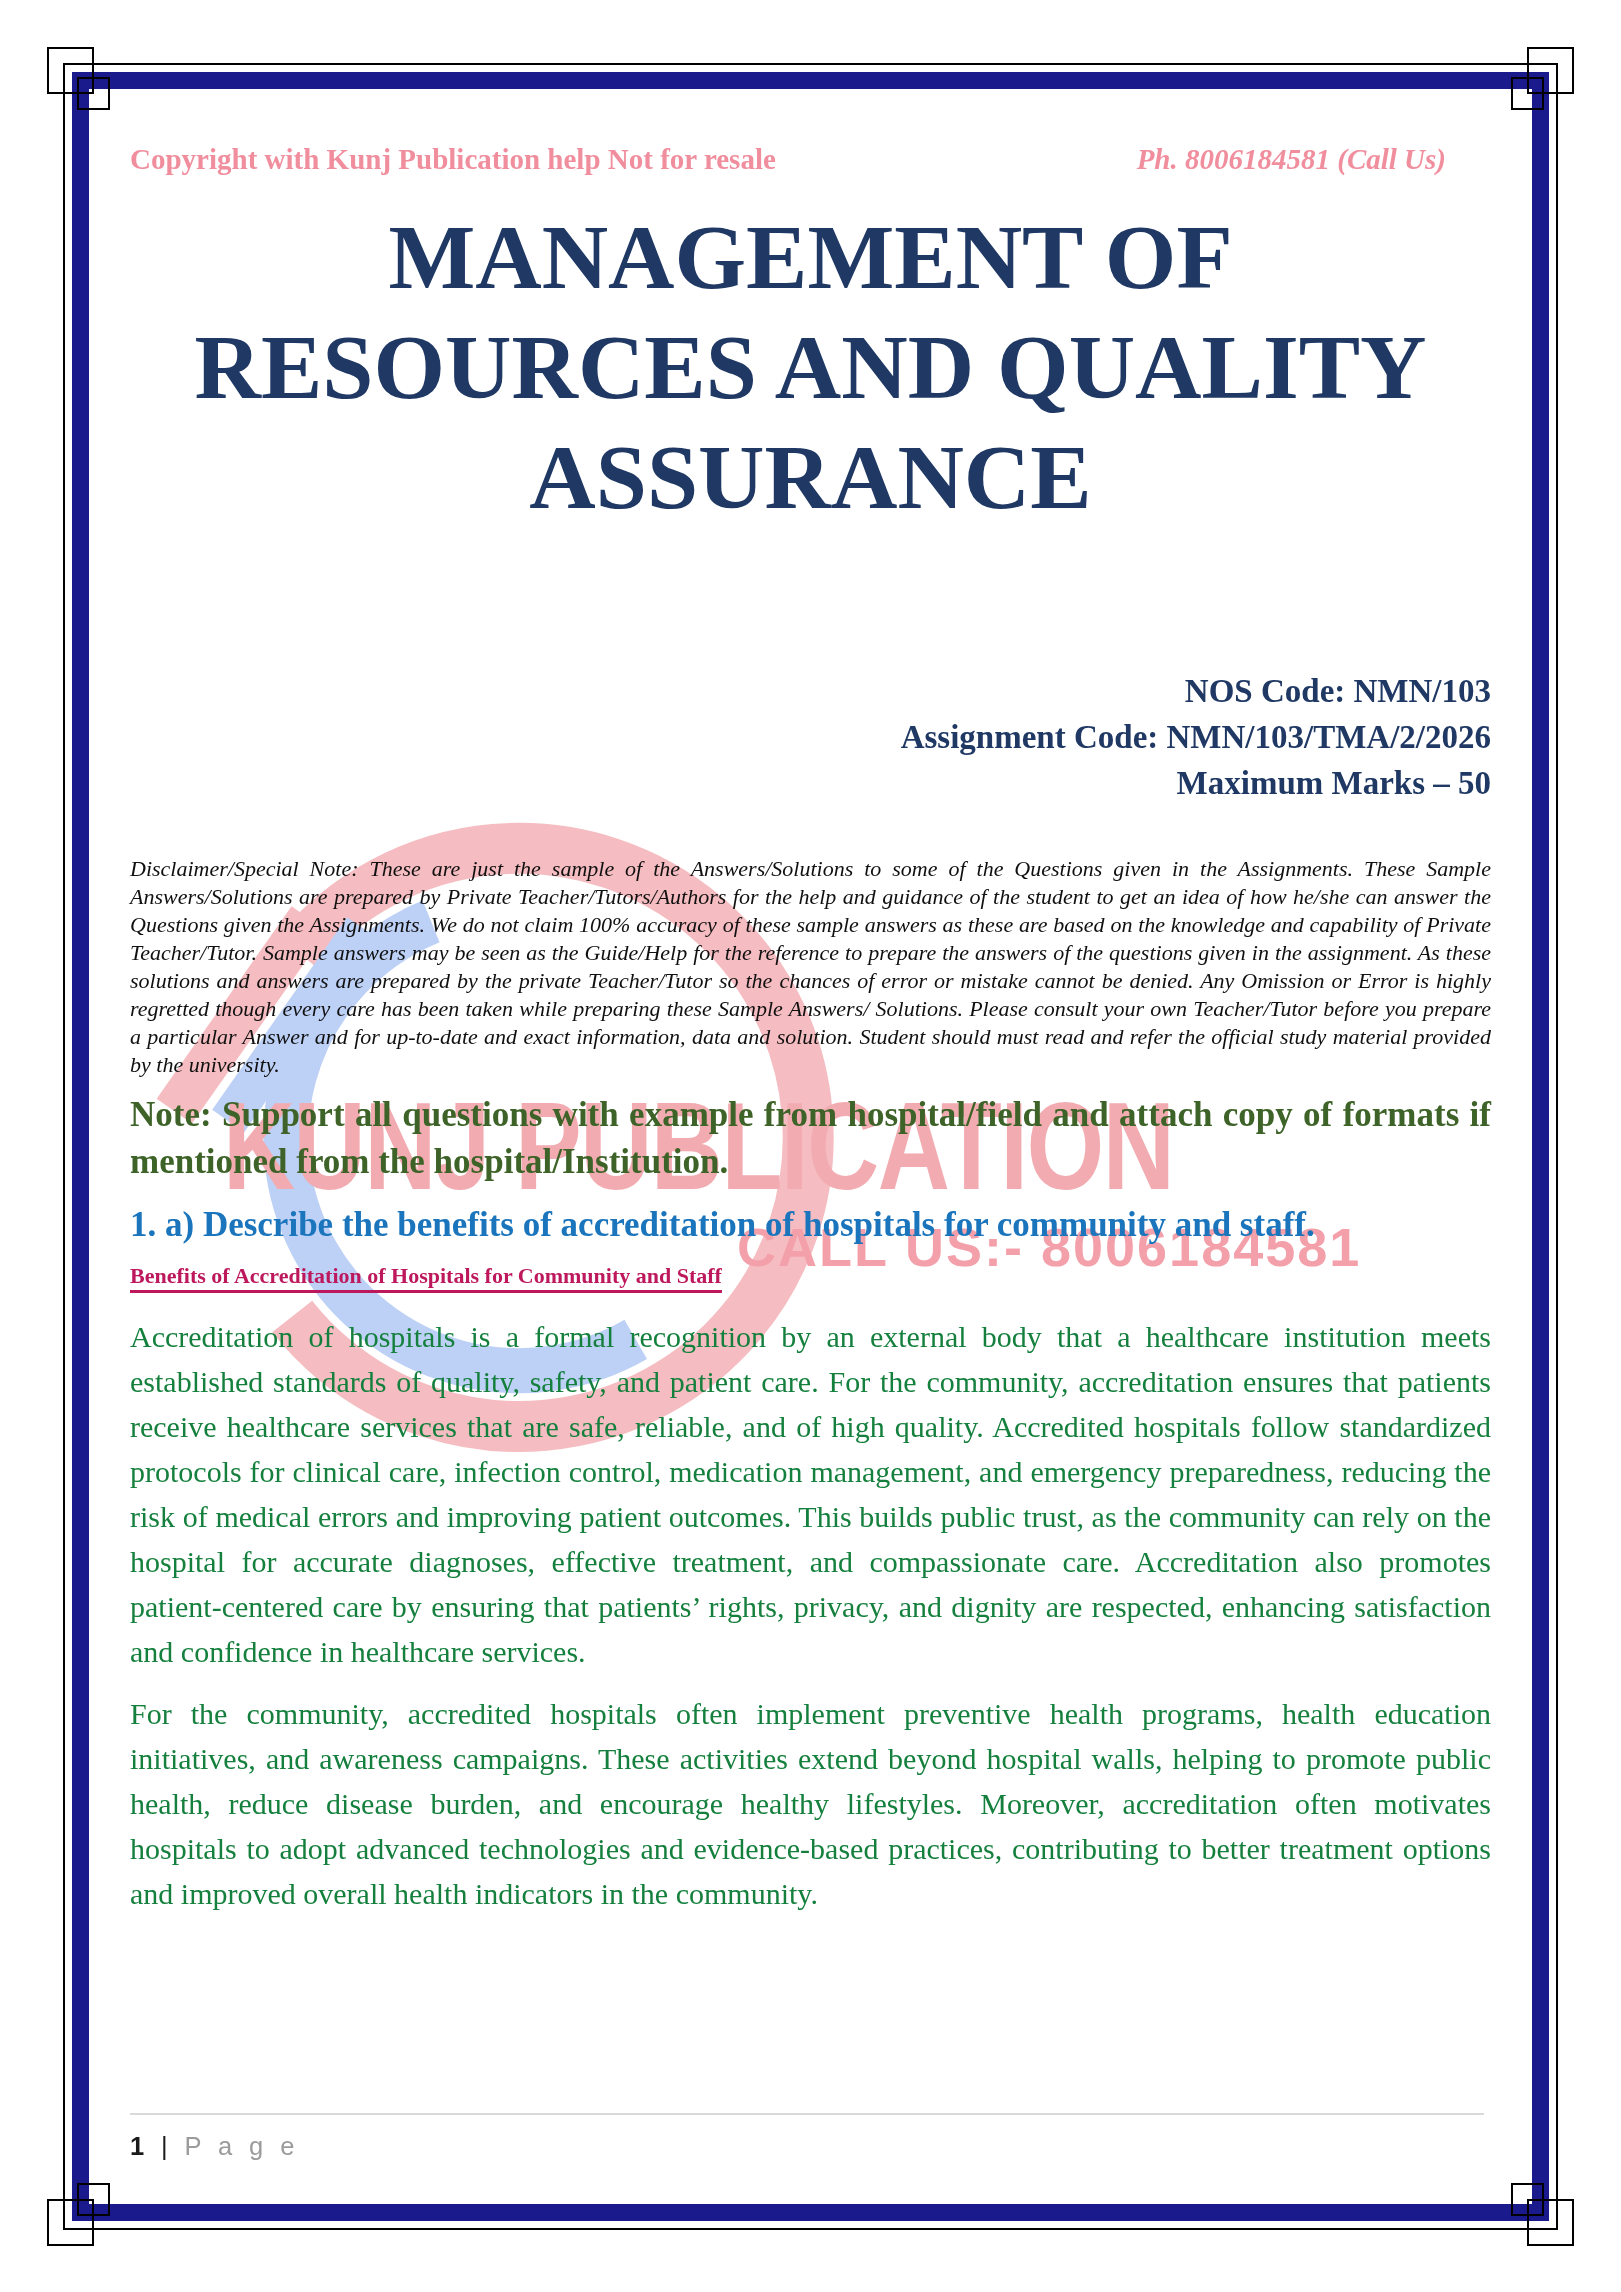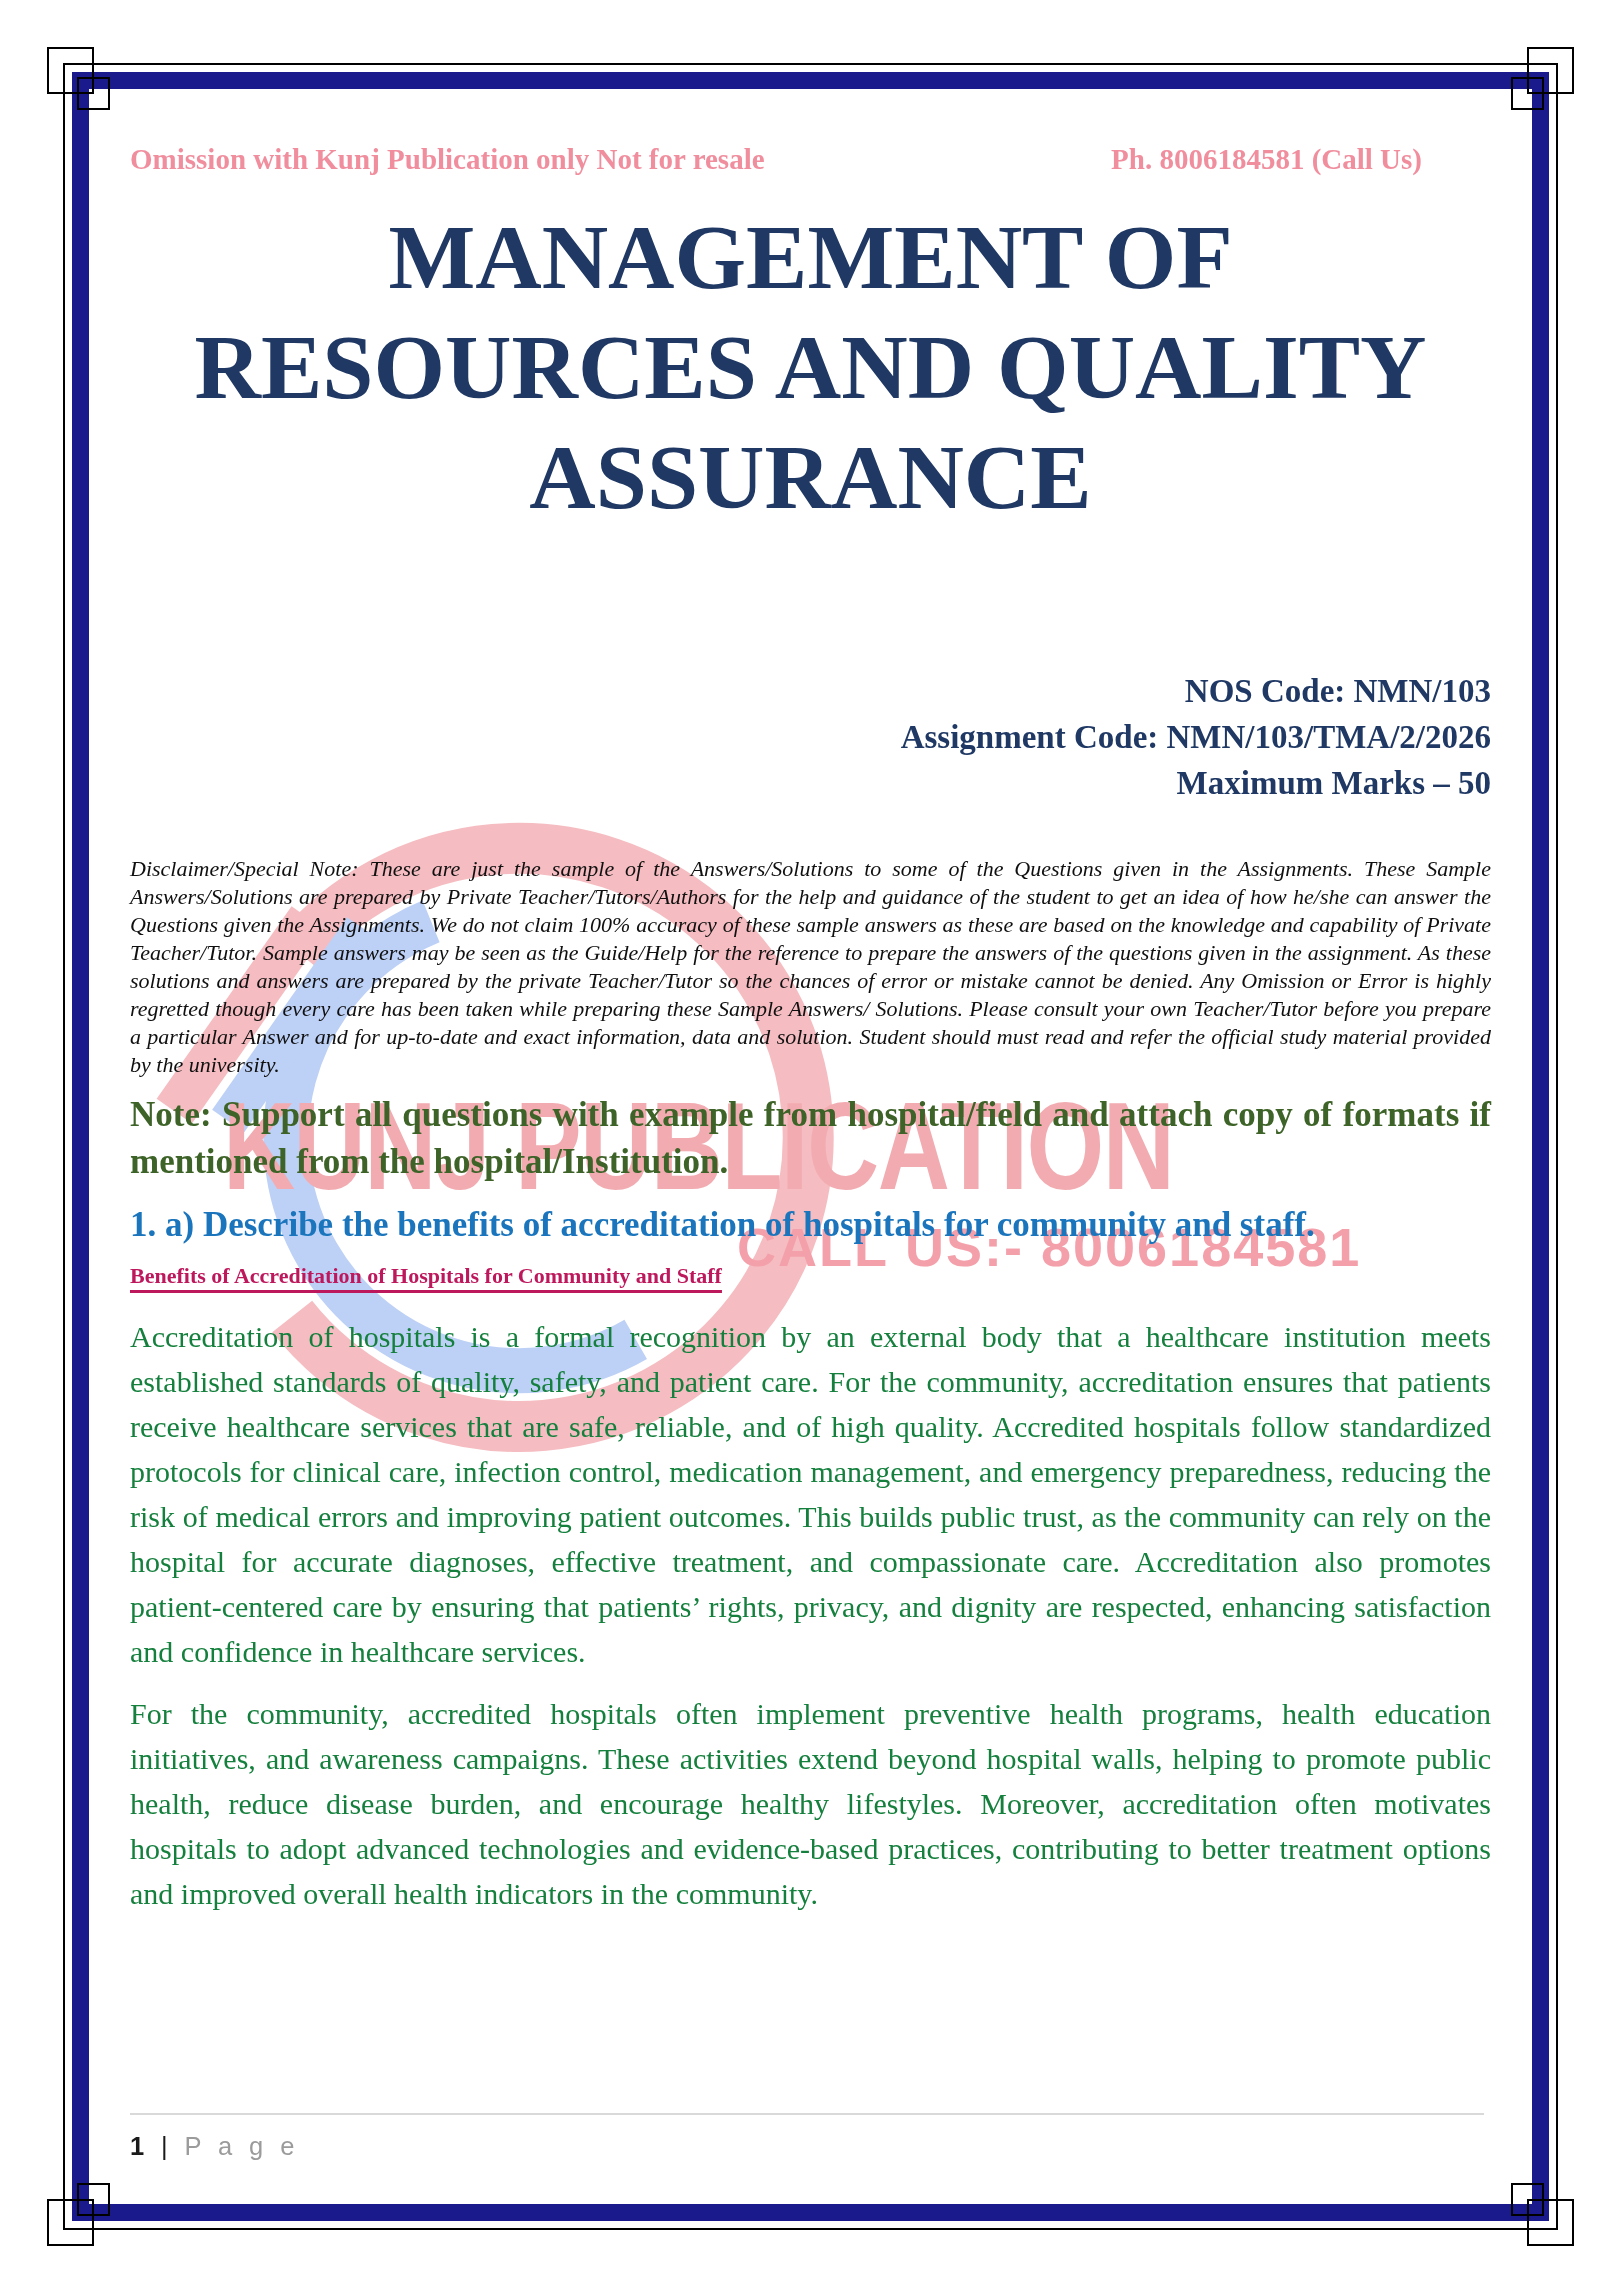--- a/index.html
+++ b/index.html
@@ -51,21 +51,21 @@
   
   .content { position: absolute; left: 130px; right: 130px; top: 0; z-index: 2; }
 
   .header-row {
     margin-top: 143px;
     display: flex; align-items: baseline;
     font-weight: bold; font-size: 29px; color: #F08E9E;
     white-space: nowrap;
   }
   .header-row .copy { flex: 1; }
-  .header-row .phone { margin-right: 69px; }
+  .header-row .phone { margin-right: 45px; font-style: italic; }
 
   .doc-title {
     margin: 25.5px 0 0;
     text-align: center;
     font-size: 92px; line-height: 1.2; font-weight: bold;
     color: #1F3864;
   }
   .doc-title span { display: block; }
 
   .codes {
@@ -146,21 +146,21 @@
   <div class="sq tr sq-a"></div>
   <div class="sq tr sq-b"></div>
   <div class="sq bl sq-a"></div>
   <div class="sq bl sq-b"></div>
   <div class="sq br sq-a"></div>
   <div class="sq br sq-b"></div>
 
   <div class="content">
 
     <div class="header-row">
-      <span class="copy">Omission with Kunj Publication only Not for resale</span>
+      <span class="copy">Copyright with Kunj Publication help Not for resale</span>
       <span class="phone">Ph. 8006184581 (Call Us)</span>
     </div>
 
     <h1 class="doc-title">
       <span>MANAGEMENT OF</span>
       <span>RESOURCES AND QUALITY</span>
       <span>ASSURANCE</span>
     </h1>
 
     <div class="codes">

